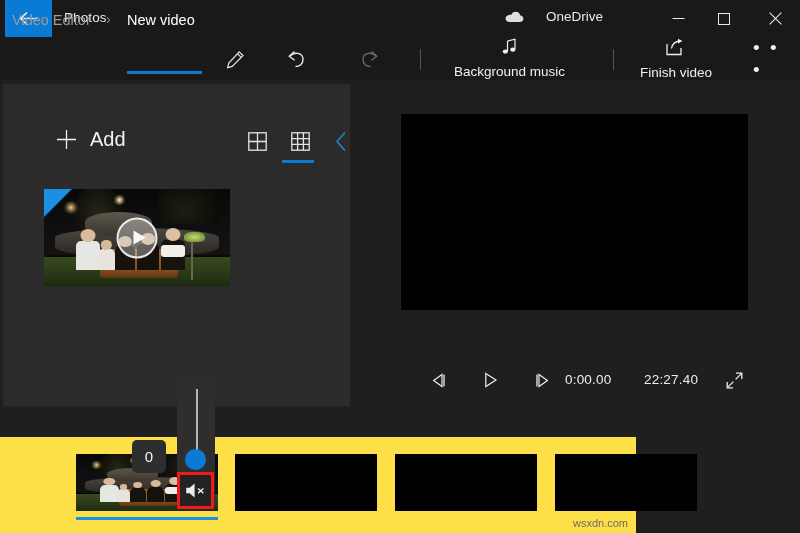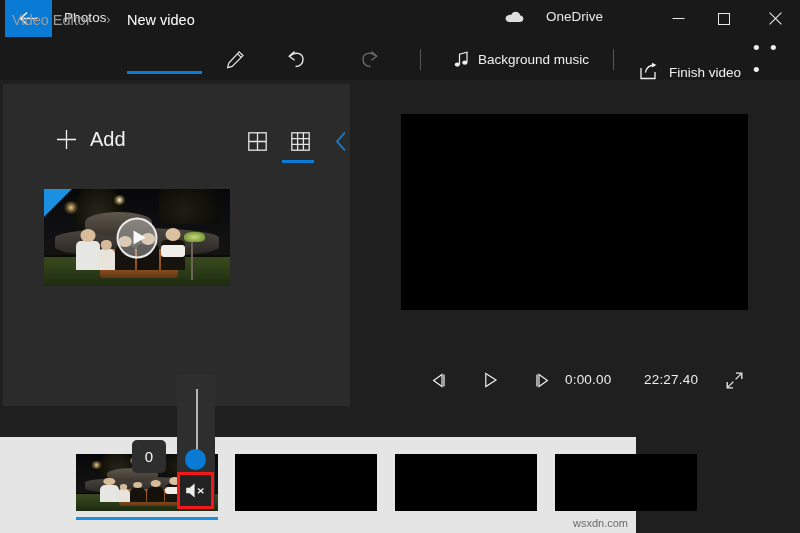--- a/index.html
+++ b/index.html
@@ -68,24 +68,24 @@
   #cmd-undo { left: 275px; }
   #cmd-redo { left: 348px; }
   .vdiv {
     position: absolute; top: 49px; width: 1px; height: 21px; background: #555;
   }
   #vdiv-1 { left: 420px; }
   #vdiv-2 { left: 613px; }
   .cmd-btn {
     position: absolute; top: 38px; height: 42px;
     display: flex; align-items: center; gap: 9px;
-    font-size: 13.5px; color: #f0f0f0; cursor: pointer; padding: 0 10px;
+    font-size: 13.5px; color: #f0f0f0; cursor: pointer; padding: 0 10px; flex-direction: column;
   }
   #btn-music { left: 444px; }
-  #btn-finish { left: 630px; align-items: flex-end; }
+  #btn-finish { left: 630px; }
   #btn-more {
     position: absolute; left: 753px; top: 38px; width: 40px; height: 42px;
     display: flex; align-items: center; justify-content: center;
     color: #f0f0f0; font-size: 19px; letter-spacing: 2.5px; cursor: pointer;
   }
 
   
   .library {
     position: absolute; left: 3px; top: 84px; width: 347px; height: 322px;
     background: #2b2b2b;
@@ -223,21 +223,21 @@
   .time {
     position: absolute; top: 14px; font-size: 13.5px; color: #ededed;
     letter-spacing: .2px; white-space: nowrap;
   }
   #time-cur { left: 153px; }
   #time-dur { left: 232px; overflow: hidden; width: 63px; }
 
   
   .storyboard {
     position: absolute; left: 0; top: 437px; width: 636px; height: 96px;
-    background: #e5e5e5;
+    background: #fde047;
   }
   .clip {
     position: absolute; top: 17px; width: 142px; height: 57px; background: #000;
   }
   #clip-0 { left: 76px; overflow: hidden; }
   #clip-1 { left: 235px; }
   #clip-2 { left: 395px; }
   #clip-3 { left: 555px; }
   .clip-sel {
     position: absolute; left: 76px; top: 80px; width: 142px; height: 3px;

